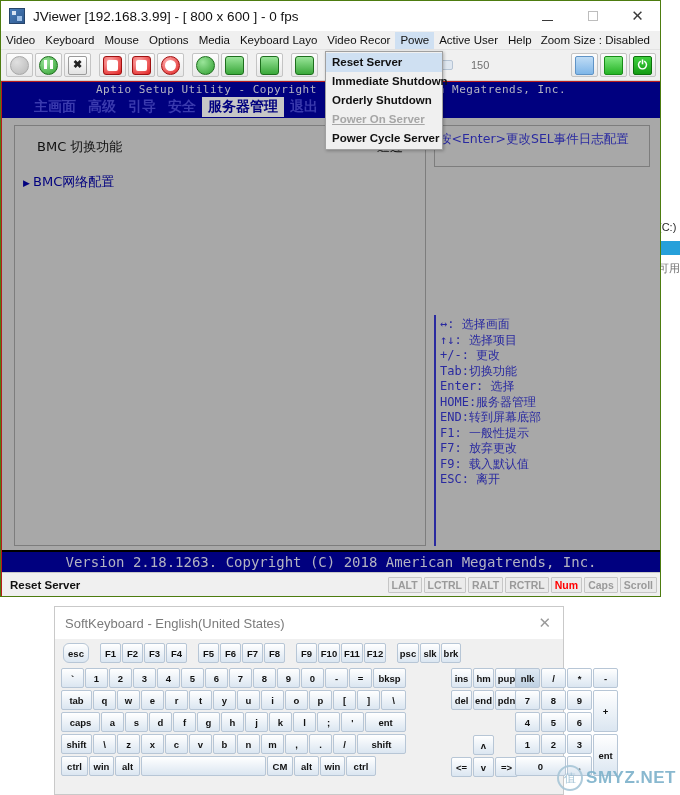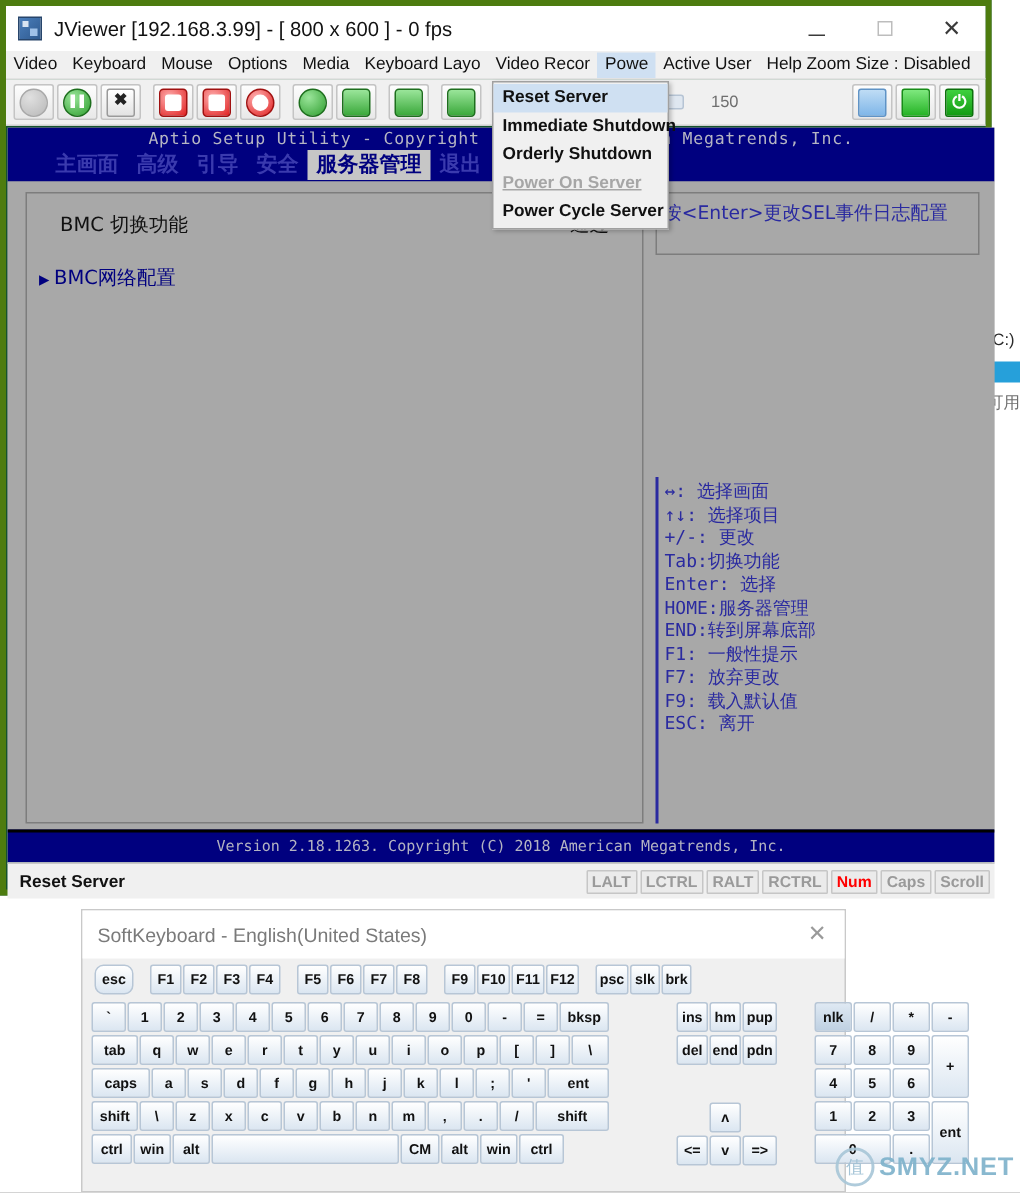--- a/index.html
+++ b/index.html
@@ -14,22 +14,22 @@
   #explorer-behind{
     position:absolute; left:655px; top:185px; width:25px; height:160px;
     background:#ffffff; border-left:1px solid #c8c8c8;
     font-size:11px; color:#2b2b2b; overflow:hidden;
   }
   #explorer-behind .exp-line{position:absolute;left:2px;white-space:nowrap;}
   #explorer-behind .exp-bar{position:absolute;left:1px;top:56px;width:24px;height:14px;background:#26a0da;}
   
   #jviewer{
     position:absolute;left:0;top:0;width:661px;height:597px;
-    background:#14532d;
-    border:4px solid #4d7c0f;
+    background:#b91c1c;
+    border:1px solid #4d7c0f;
     box-sizing:border-box;
   }
   .titlebar{
     height:30px;background:#ffffff;display:flex;align-items:center;
     position:relative;
   }
   .title-icon{
     width:16px;height:16px;margin-left:8px;margin-right:8px;
     background:linear-gradient(135deg,#4a7ebb 0%,#2f5a8f 100%);
     border:1px solid #27456b;box-sizing:border-box;position:relative;flex:none;
@@ -135,21 +135,21 @@
     font-family:"DejaVu Sans","Liberation Sans",sans-serif;}
   .sub-row.hl{color:#d8d8d8;}
   .arrowmark{display:inline-block;width:10px;color:#00007f;font-size:9px;}
   .sub-row.hl .arrowmark{color:#d8d8d8;}
   .keyline{font-size:12px;color:#2a2aa0;line-height:15.5px;white-space:nowrap;
     font-family:"DejaVu Sans Mono","Liberation Mono",monospace;}
   .helptext{font-size:12.5px;color:#2a2aa0;white-space:nowrap;
     font-family:"DejaVu Sans","Liberation Sans",sans-serif;}
   .bios-foot{
     position:absolute;left:0;right:0;bottom:0;height:20px;background:#00007f;
-    color:#b3b3c2;font-size:10px;text-align:center;line-height:20px;
+    color:#b3b3c2;font-size:14px;text-align:center;line-height:20px;
     border-top:2px solid #000;
   }
   
   #jv-status{
     position:absolute;left:1px;top:571px;width:658px;height:24px;
     background:#f0f0f0;border-top:1px solid #c8c8c8;
     display:flex;align-items:center;box-sizing:border-box;
   }
   #jv-status .st-text{font-size:11.5px;font-weight:bold;color:#111;margin-left:8px;}
   .kbd-ind{position:absolute;right:3px;display:flex;gap:2px;}
@@ -183,21 +183,21 @@
   .kgroup{display:flex;gap:1px;}
   .fn-bar{position:absolute;left:8px;top:4px;display:flex;align-items:center;gap:0;}
   .fn-gap{width:11px;}
   .main-block{position:absolute;left:6px;top:29px;}
   .main-block .krow{margin-bottom:2px;}
   .nav-block{position:absolute;left:396px;top:29px;}
   .nav-block .krow{margin-bottom:2px;}
   .arrow-block{position:absolute;left:396px;top:96px;}
   .num-block{position:absolute;left:460px;top:29px;}
   .num-grid{position:relative;width:105px;}
-  .num-grid .key{position:absolute;margin-left:28px;}
+  .num-grid .key{position:absolute;}
   
   #watermark{
     position:absolute;right:4px;bottom:4px;display:flex;align-items:center;
     font-family:"Liberation Sans",sans-serif;opacity:.92;
   }
   #wm-circle{
     width:22px;height:22px;border-radius:50%;border:2px solid #a9c7d8;color:#9fc0d4;
     font-size:12px;display:flex;align-items:center;justify-content:center;margin-right:3px;
     font-family:"DejaVu Sans",sans-serif;
   }

